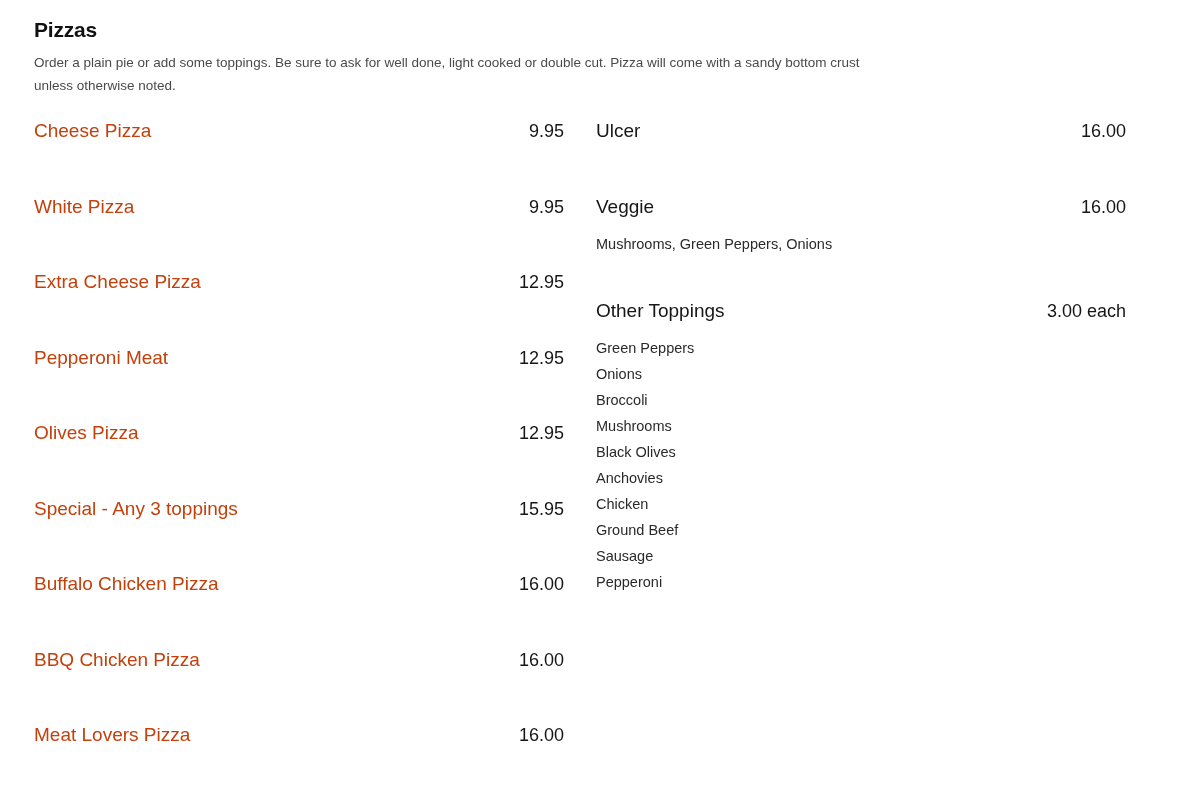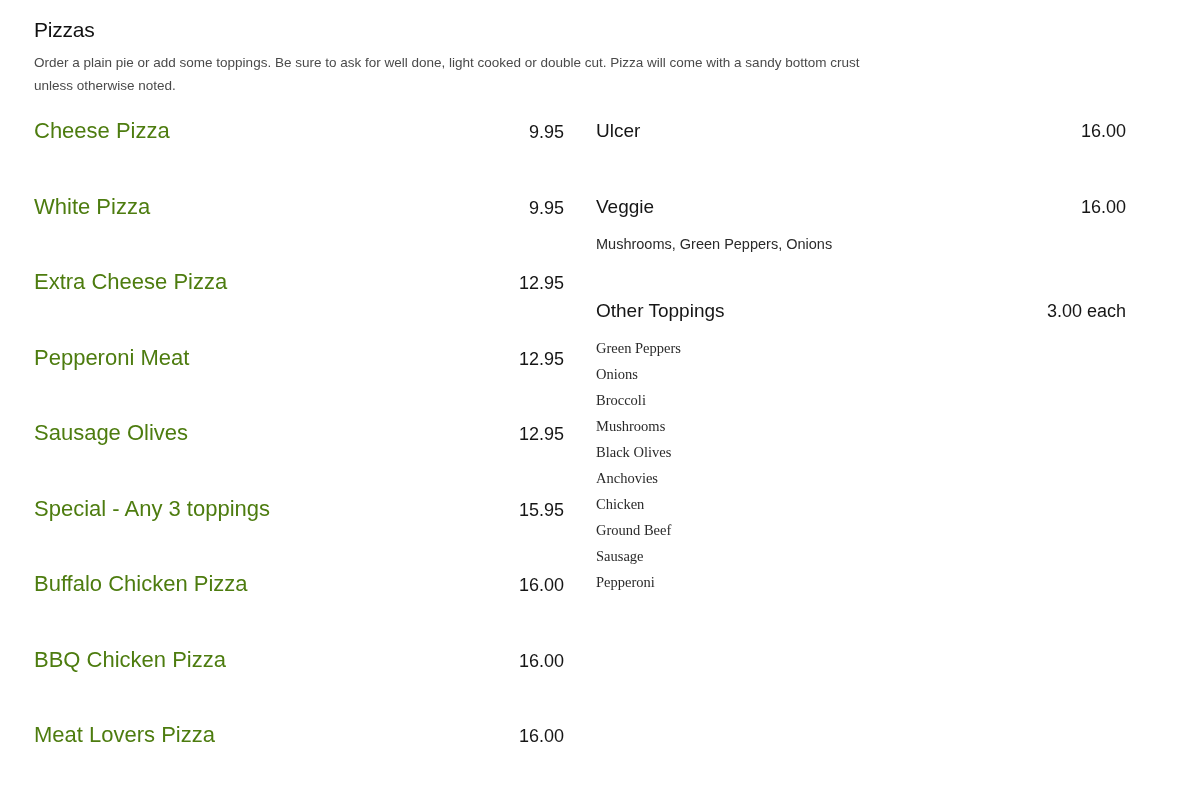--- a/index.html
+++ b/index.html
@@ -17,21 +17,21 @@
   }
   .page {
     position: relative;
     width: 1200px;
     height: 788px;
     box-sizing: border-box;
     padding: 18px 34px 0 34px;
   }
   .section-title {
     font-size: 21px;
-    font-weight: normal;
+    font-weight: bold;
     letter-spacing: -0.2px;
     color: #111111;
     margin: 0 0 9px 0;
   }
   .section-desc {
     font-size: 13.5px;
     line-height: 23px;
     color: #4a4a4a;
     max-width: 830px;
     margin: 0 0 22px 0;
@@ -51,22 +51,22 @@
     margin-left: 32px;
   }
   
   .item-row {
     display: flex;
     align-items: baseline;
     justify-content: space-between;
     height: 75.5px;
   }
   .item-name {
-    font-size: 22px;
-    color: #4d7c0f;
+    font-size: 19px;
+    color: #c2410c;
     line-height: 24px;
     white-space: nowrap;
   }
   .item-price {
     font-size: 18px;
     color: #161616;
     line-height: 24px;
     text-align: left;
     white-space: nowrap;
   }
@@ -105,21 +105,20 @@
   .spacer-2 { height: 42px; }
   .toppings-list {
     margin-top: 12px;
     list-style: none;
     padding: 0;
   }
   .toppings-list li {
     font-size: 14.5px;
     line-height: 26px;
     color: #2a2a2a;
-    font-family: Liberation Serif, serif;
   }
   .r-toppings-head .r-name { font-size: 19px; }
   .r-toppings-head .r-price { font-size: 18px; }
 </style>
 </head>
 <body>
 
 <div class="page">
 
   <h1 class="section-title">Pizzas</h1>
@@ -143,21 +142,21 @@
         <span class="item-name">Extra Cheese Pizza</span>
         <span class="item-price">12.95</span>
       </div>
 
       <div class="item-row">
         <span class="item-name">Pepperoni Meat</span>
         <span class="item-price">12.95</span>
       </div>
 
       <div class="item-row">
-        <span class="item-name">Sausage Olives</span>
+        <span class="item-name">Olives Pizza</span>
         <span class="item-price">12.95</span>
       </div>
 
       <div class="item-row">
         <span class="item-name">Special - Any 3 toppings</span>
         <span class="item-price">15.95</span>
       </div>
 
       <div class="item-row">
         <span class="item-name">Buffalo Chicken Pizza</span>

